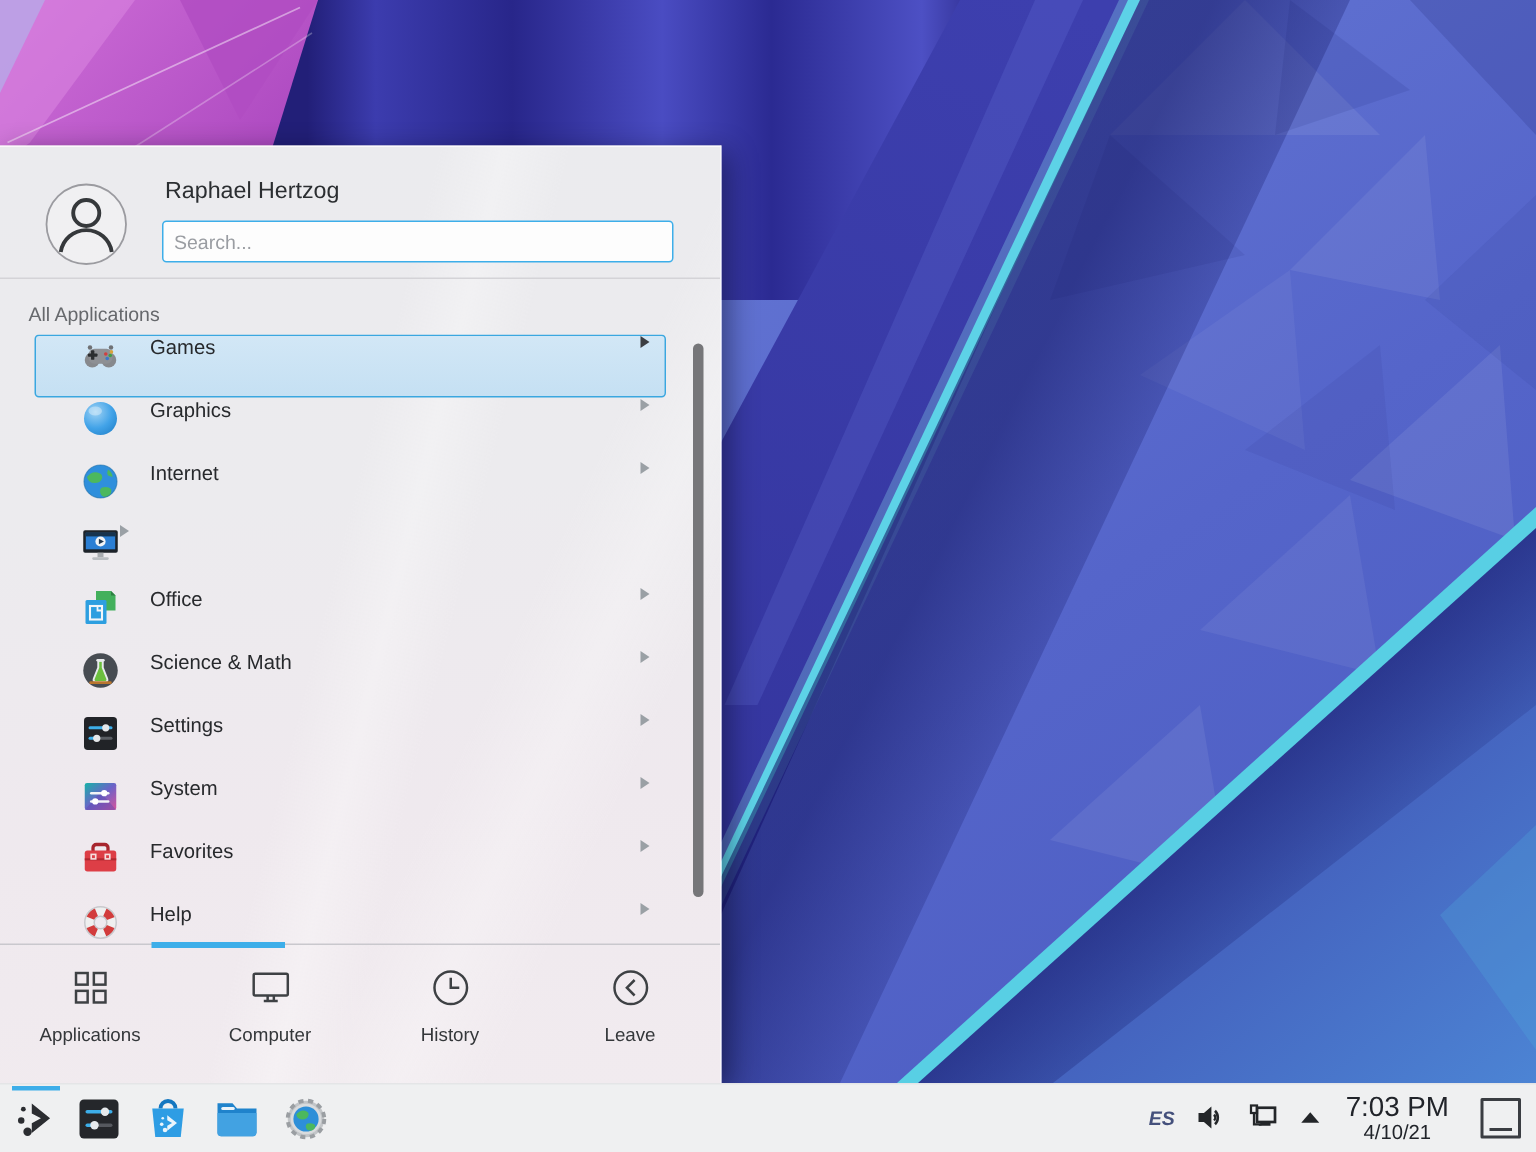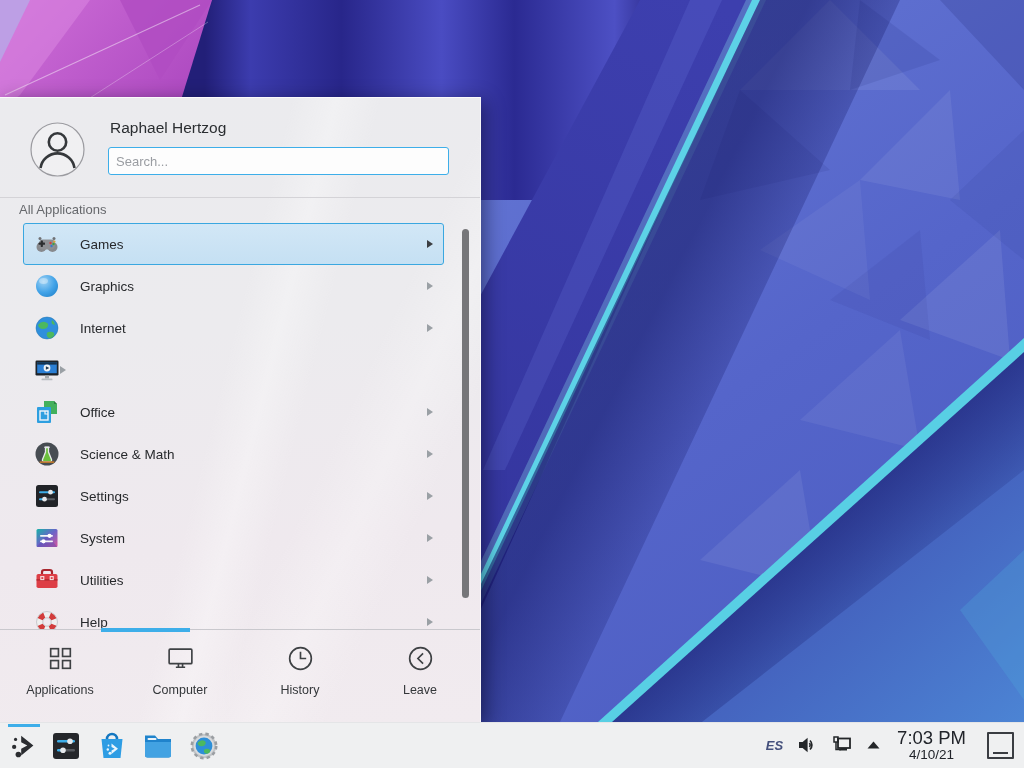--- a/index.html
+++ b/index.html
@@ -13,31 +13,31 @@
     background:linear-gradient(175deg,#ebebee 0%,#ecebee 38%,#efe9ee 70%,#f1ebef 100%);
     box-shadow:4px 4px 18px rgba(0,0,20,.45);
     border-top:1px solid rgba(255,255,255,.75);
     border-right:1px solid rgba(255,255,255,.55);
     overflow:hidden;}
   .menu .sheen{position:absolute;inset:0;pointer-events:none;
     background:
       linear-gradient(104deg,rgba(255,255,255,0) 46%,rgba(255,255,255,.55) 53%,rgba(255,255,255,0) 60%),
       linear-gradient(115deg,rgba(255,255,255,0) 64%,rgba(255,255,255,.45) 72%,rgba(255,255,255,0) 80%);
     opacity:.55;}
-  .menu-header{position:absolute;left:0;top:0;width:100%;height:100px;border-bottom:1px solid #d4d3d7;}
+  .menu-header{position:absolute;left:0;top:0;width:100%;height:88px;border-bottom:1px solid #d4d3d7;}
   .avatar{position:absolute;left:30px;top:24px;width:55px;height:55px;}
   .user-name{position:absolute;left:110px;top:21px;font-size:15.5px;color:#2b2e31;}
   .search-input{position:absolute;left:108px;top:49px;width:341px;height:28px;
     border:1px solid #3daee9;border-radius:3px;background:#fdfdfd;
     font-family:inherit;font-size:13px;color:#444;padding:0 7px;outline:none;}
   .search-input::placeholder{color:#9a9da2;}
   .section-label{position:absolute;left:19px;top:104px;font-size:13px;color:#66686c;}
   .app-list{position:absolute;left:0;top:125px;width:100%;height:406px;overflow:hidden;}
-  .app-row{position:relative;height:42px;display:flex;align-items:center;
-    margin:0 36px 0 23px;border:1px solid transparent;border-radius:3px;cursor:pointer;}
+  .app-row{position:relative;height:42px;display:flex;align-items:flex-start;
+    margin:0 36px 0 23px;border:1px solid transparent;border-radius:3px;cursor:pointer;padding-left:20px;}
   .app-row.selected{background:linear-gradient(180deg,#d2e7f6,#c5e0f3);border-color:#3aa7e0;}
   .app-icon{width:26px;height:26px;margin-left:10px;flex:0 0 auto;}
   .app-label{margin-left:20px;font-size:13.5px;color:#27292c;flex:1 1 auto;}
   .row-arrow{width:0;height:0;border-top:4.5px solid transparent;border-bottom:4.5px solid transparent;
     border-left:6px solid #9aa0a5;margin-right:10px;}
   .app-row.selected .row-arrow{border-left-color:#3b3e42;}
   .scrollbar{position:absolute;left:462px;top:131px;width:7px;height:369px;border-radius:4px;background:#767679;}
   .tab-bar{position:absolute;left:0;top:531px;width:100%;height:94px;border-top:1px solid #c9c8cd;display:flex;}
   .tab-indicator{position:absolute;left:101px;top:-2px;width:89px;height:4px;background:#3daee9;}
   .tab{flex:1 1 0;display:flex;flex-direction:column;align-items:center;padding-top:13px;cursor:pointer;}
@@ -278,21 +278,21 @@
       </div>
 
       <div class="app-row">
         <svg class="app-icon" viewBox="0 0 26 26">
           <rect x="8" y="3" width="10" height="6" rx="2.2" fill="none" stroke="#a8262e" stroke-width="2.2"></rect>
           <rect x="2.5" y="7" width="21" height="14" rx="1.8" fill="#dd3e46"></rect>
           <rect x="2.5" y="12.2" width="21" height="1.4" fill="#b02830"></rect>
           <rect x="6.8" y="9.6" width="3" height="3" fill="none" stroke="#f6dede" stroke-width="1.1"></rect>
           <rect x="16.2" y="9.6" width="3" height="3" fill="none" stroke="#f6dede" stroke-width="1.1"></rect>
         </svg>
-        <span class="app-label">Utilities</span>
+        <span class="app-label">Favorites</span>
         <span class="row-arrow"></span>
       </div>
 
       <div class="app-row">
         <svg class="app-icon" viewBox="0 0 26 26">
           <circle cx="13" cy="13" r="10.5" fill="#efefef"></circle>
           <circle cx="13" cy="13" r="7.2" fill="none" stroke="#d23c3c" stroke-width="6.2" stroke-dasharray="5.65 5.65" transform="rotate(22 13 13)"></circle>
           <circle cx="13" cy="13" r="4.2" fill="#eeeaf0" stroke="#c6c6ca" stroke-width="1"></circle>
           <circle cx="13" cy="13" r="10.5" fill="none" stroke="#c9c9cd" stroke-width="1"></circle>
         </svg>

